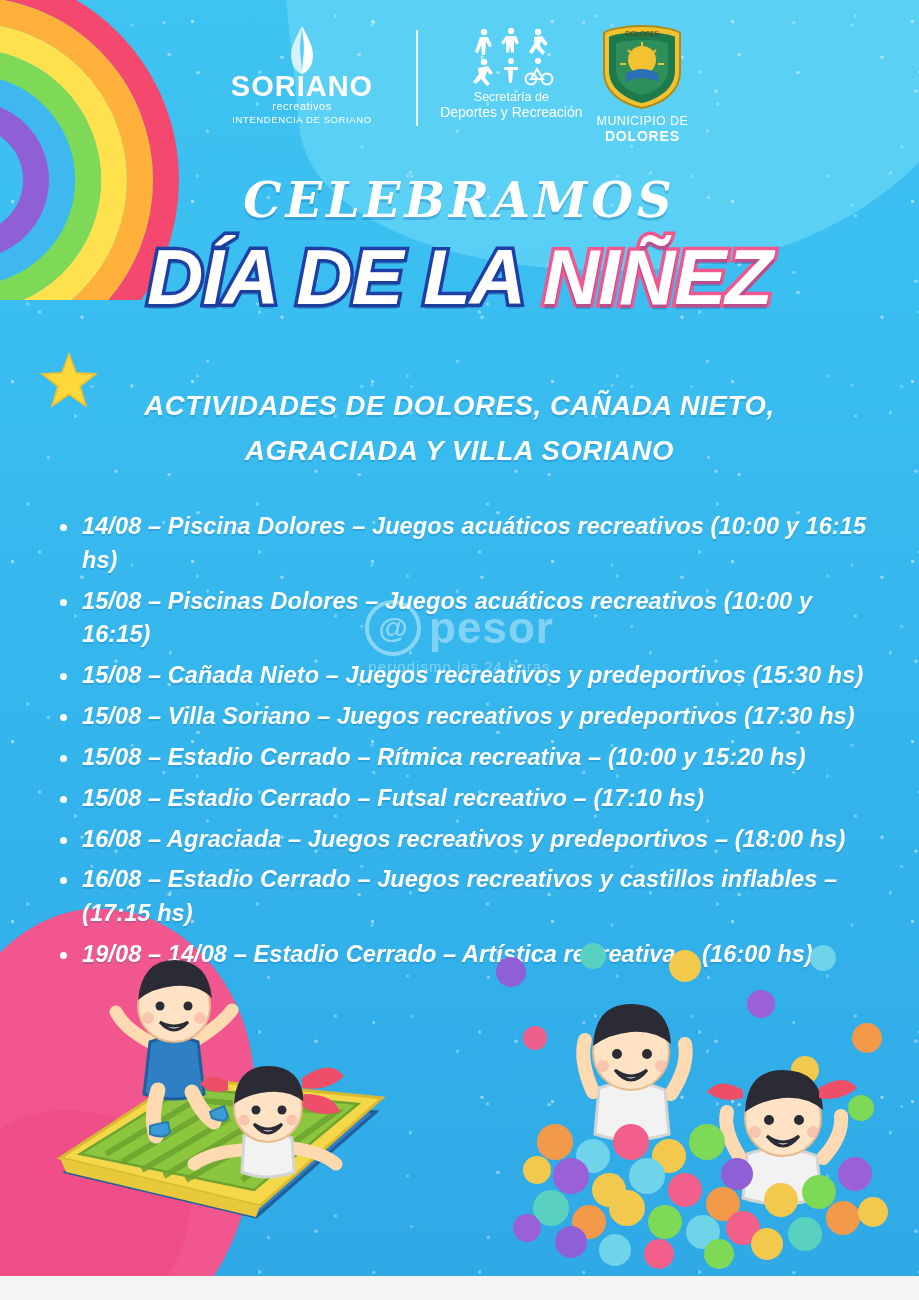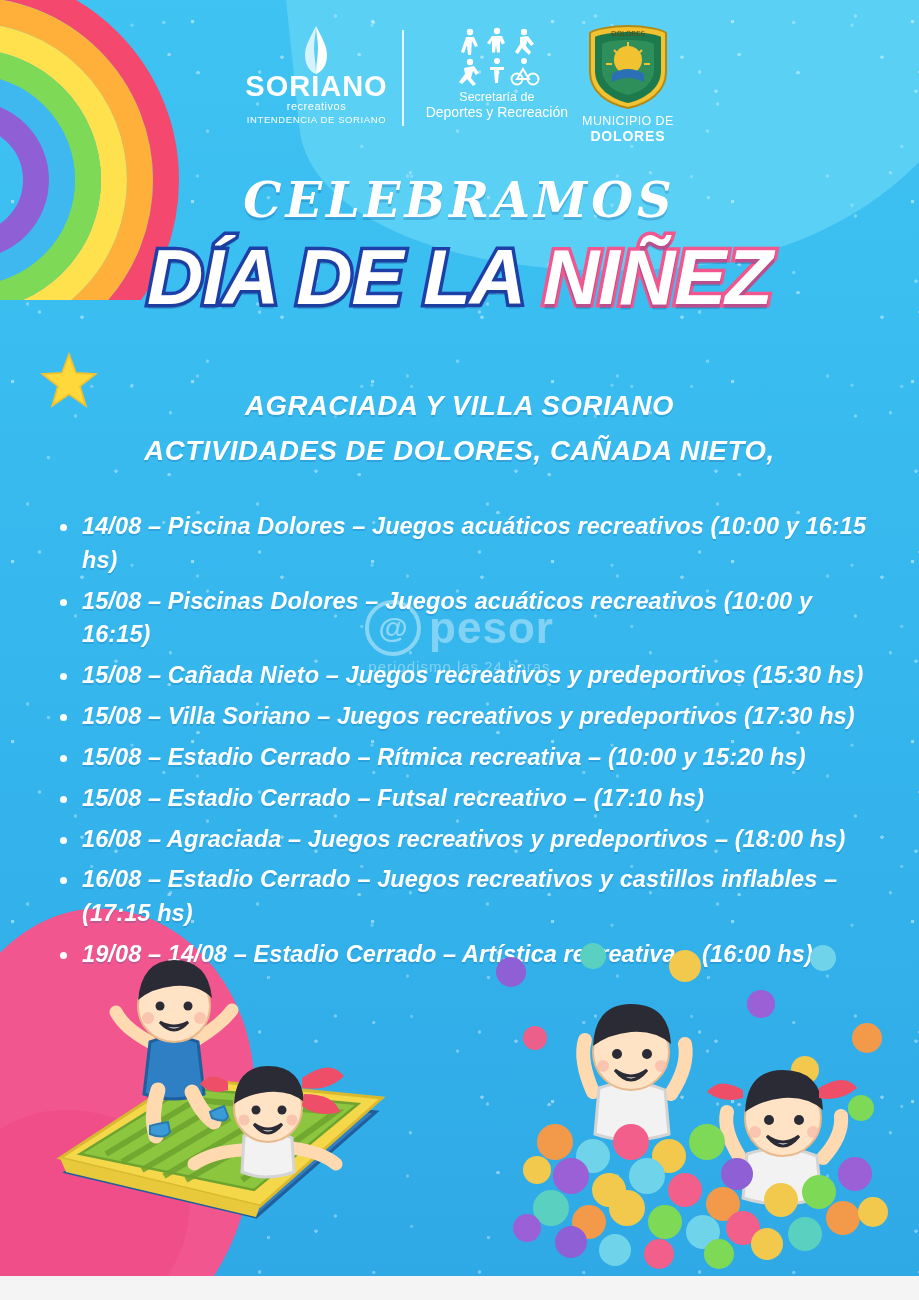--- a/index.html
+++ b/index.html
@@ -97,21 +97,21 @@
   .logos {
     position: absolute;
     top: 24px; left: 0; right: 0;
     display: flex;
     justify-content: center;
     align-items: flex-start;
     gap: 0;
     height: 145px;
   }
   .logo-block { display: flex; flex-direction: column; align-items: center; color: #fff; }
-  .logo-soriano { padding: 0 14px 0 0; justify-content: flex-end; }
+  .logo-soriano { padding: 0 43px 0 0; justify-content: flex-end; }
   .soriano-mark { width: 40px; height: 52px; }
   .soriano-word {
     font-size: 29px; font-weight: 700; letter-spacing: 1px;
     line-height: 1; margin-top: -4px;
   }
   .soriano-sub1 { font-size: 11px; letter-spacing: .5px; margin-top: -1px; }
   .soriano-sub2 { font-size: 9.5px; letter-spacing: .6px; margin-top: 2px; }
   .divider {
     width: 2px; height: 96px; background: rgba(255,255,255,.85);
     margin: 6px 22px 0 0;
@@ -315,22 +315,22 @@
     </div>
   </div>
 
   <div class="celebramos">CELEBRAMOS</div>
 
   <div class="maintitle">
     <span class="part-a">DÍA DE LA </span><span class="part-b">NIÑEZ</span>
   </div>
 
   <div class="subtitle">
+    <div>ACTIVIDADES DE DOLORES, CAÑADA NIETO,</div>
     <div>AGRACIADA Y VILLA SORIANO</div>
-    <div>ACTIVIDADES DE DOLORES, CAÑADA NIETO,</div>
   </div>
 
   <div class="watermark">
     <div class="wm-row">
       <div class="wm-circle">@</div>
       <div class="wm-text">pesor</div>
     </div>
     <div class="wm-sub">periodismo las 24 horas</div>
   </div>
 

